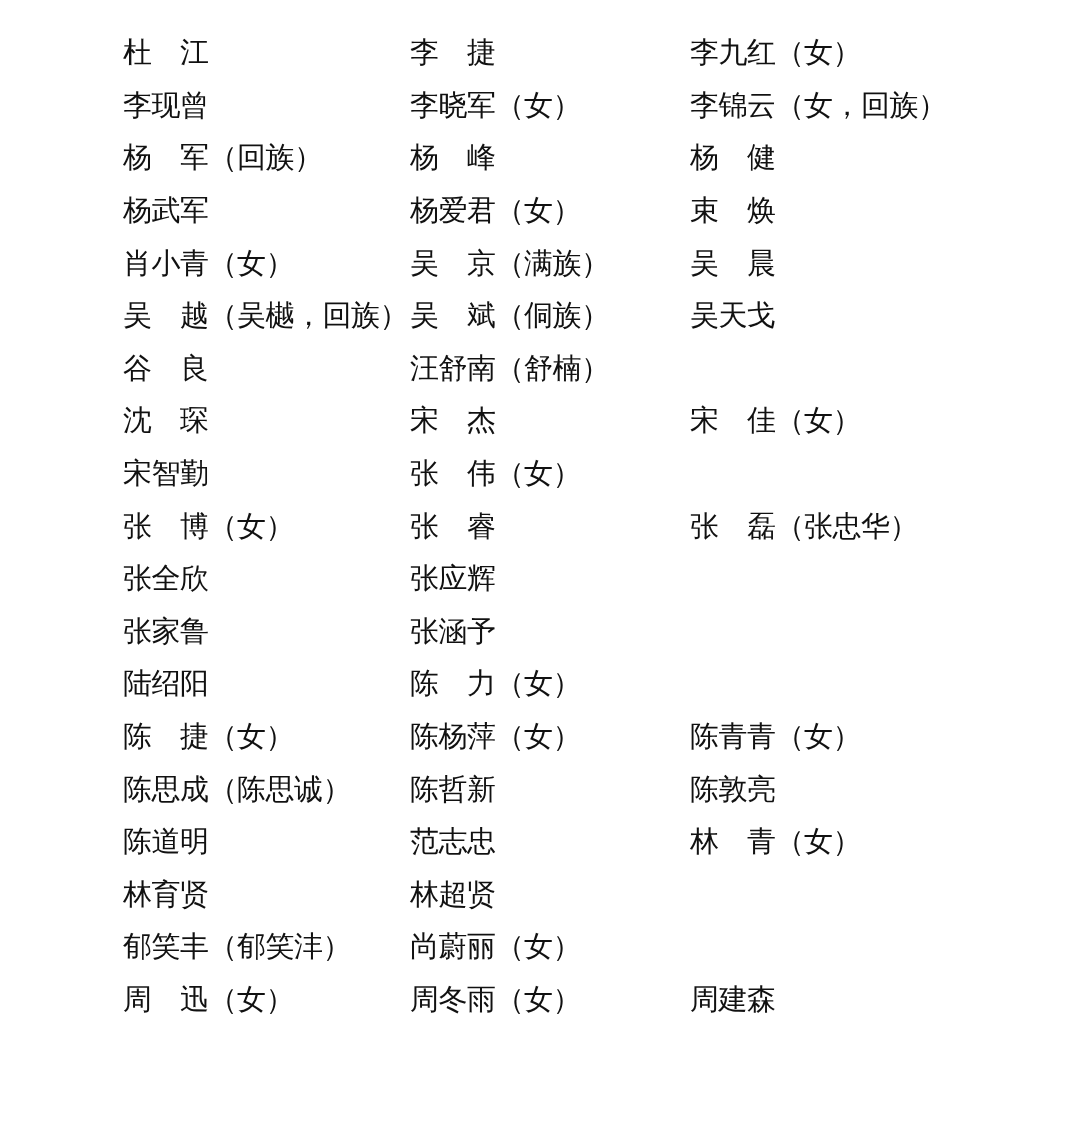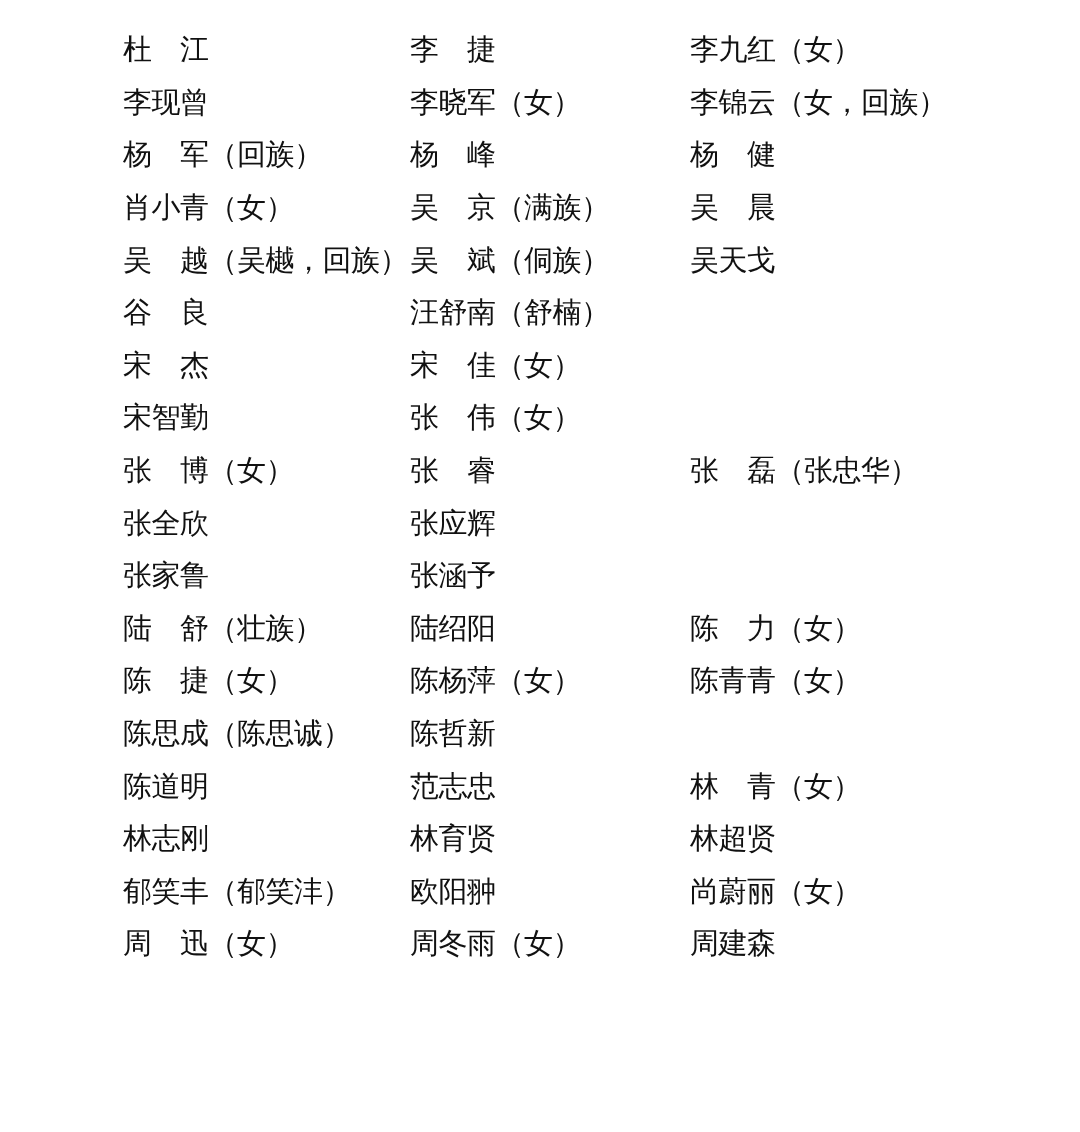--- a/index.html
+++ b/index.html
@@ -6,21 +6,21 @@
     margin: 0;
     padding: 0;
     background: #ffffff;
   }
   .page {
     position: relative;
     width: 1080px;
     height: 1132px;
     background: #ffffff;
     overflow: hidden;
-    font-family: Liberation Mono, monospace;
+    font-family: Liberation Serif, serif;
     border-radius: 25px;
   }
   .name-list {
     position: absolute;
     left: 123px;
     top: 26px;
     right: 0;
   }
   .row {
     display: grid;
@@ -50,34 +50,40 @@
         <div class="cell">李现曾</div>
         <div class="cell">李晓军（女）</div>
         <div class="cell">李锦云（女，回族）</div>
       </div>
       <div class="row">
         <div class="cell">杨　军（回族）</div>
         <div class="cell">杨　峰</div>
         <div class="cell">杨　健</div>
       </div>
       <div class="row">
+        <div class="cell">杨武军</div>
+        <div class="cell">杨爱君（女）</div>
+        <div class="cell">束　焕</div>
+      </div>
+      <div class="row">
         <div class="cell">肖小青（女）</div>
         <div class="cell">吴　京（满族）</div>
         <div class="cell">吴　晨</div>
       </div>
       <div class="row">
         <div class="cell">吴　越（吴樾，回族）</div>
         <div class="cell">吴　斌（侗族）</div>
         <div class="cell">吴天戈</div>
       </div>
       <div class="row">
         <div class="cell">谷　良</div>
         <div class="cell">汪舒南（舒楠）</div>
       </div>
       <div class="row">
+        <div class="cell">沈　琛</div>
         <div class="cell">宋　杰</div>
         <div class="cell">宋　佳（女）</div>
       </div>
       <div class="row">
         <div class="cell">宋智勤</div>
         <div class="cell">张　伟（女）</div>
       </div>
       <div class="row">
         <div class="cell">张　博（女）</div>
         <div class="cell">张　睿</div>
@@ -85,46 +91,44 @@
       </div>
       <div class="row">
         <div class="cell">张全欣</div>
         <div class="cell">张应辉</div>
       </div>
       <div class="row">
         <div class="cell">张家鲁</div>
         <div class="cell">张涵予</div>
       </div>
       <div class="row">
-        <div class="cell">陆　舒（壮族）</div>
         <div class="cell">陆绍阳</div>
         <div class="cell">陈　力（女）</div>
       </div>
       <div class="row">
         <div class="cell">陈　捷（女）</div>
         <div class="cell">陈杨萍（女）</div>
         <div class="cell">陈青青（女）</div>
       </div>
       <div class="row">
         <div class="cell">陈思成（陈思诚）</div>
         <div class="cell">陈哲新</div>
+        <div class="cell">陈敦亮</div>
       </div>
       <div class="row">
         <div class="cell">陈道明</div>
         <div class="cell">范志忠</div>
         <div class="cell">林　青（女）</div>
       </div>
       <div class="row">
-        <div class="cell">林志刚</div>
         <div class="cell">林育贤</div>
         <div class="cell">林超贤</div>
       </div>
       <div class="row">
         <div class="cell">郁笑丰（郁笑沣）</div>
-        <div class="cell">欧阳翀</div>
         <div class="cell">尚蔚丽（女）</div>
       </div>
       <div class="row">
         <div class="cell">周　迅（女）</div>
         <div class="cell">周冬雨（女）</div>
         <div class="cell">周建森</div>
       </div>
     </div>
 </div>
 

